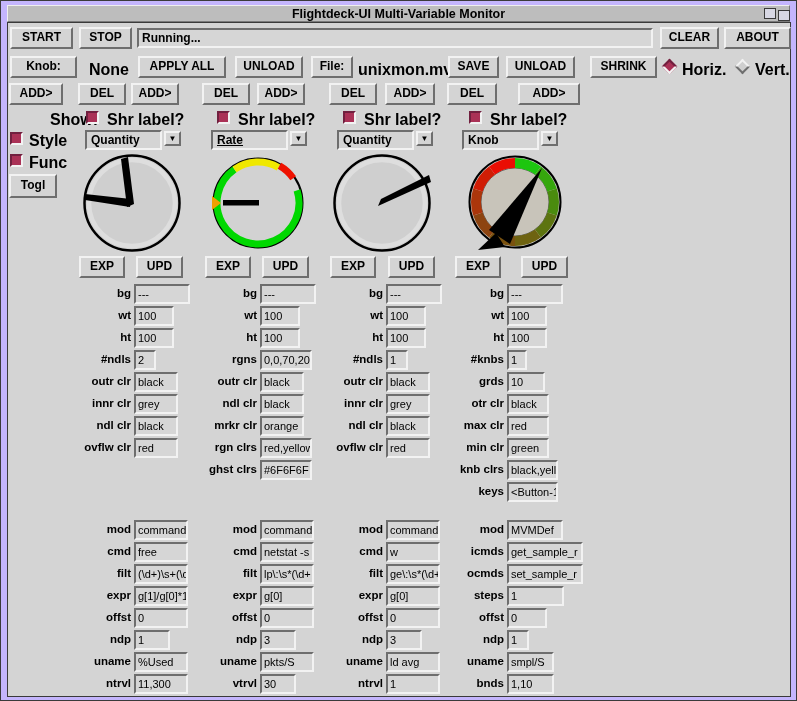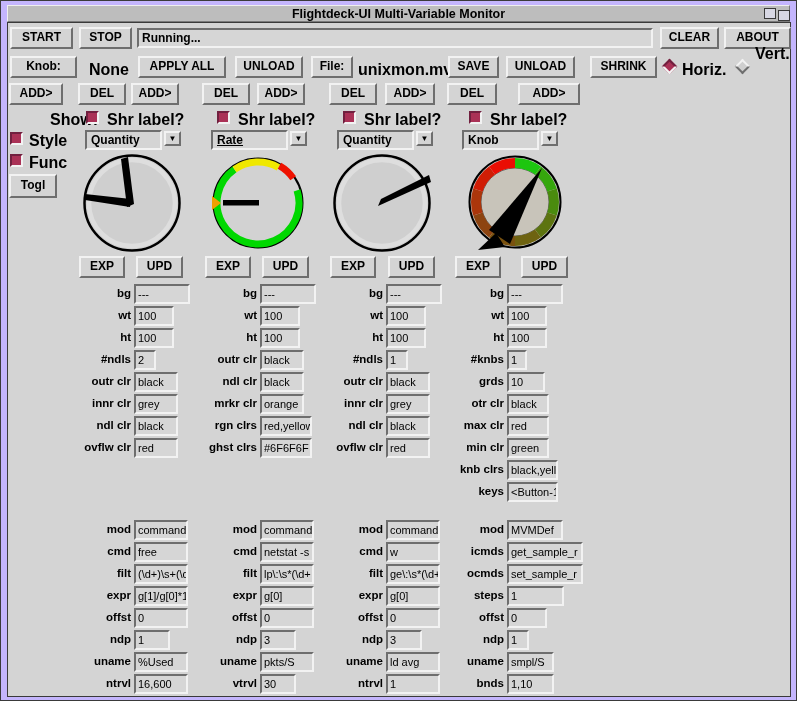--- a/index.html
+++ b/index.html
@@ -61,21 +61,21 @@
   <div class="btn" style="left:137px;top:55px;width:88px;">APPLY ALL</div>
   <div class="btn" style="left:234px;top:55px;width:68px;">UNLOAD</div>
   <div class="btn" style="left:310px;top:55px;width:42px;">File:</div>
   <div class="lbl" style="left:357px;top:60px;width:88px;">unixmon.mvm</div>
   <div class="btn" style="left:447px;top:55px;width:51px;">SAVE</div>
   <div class="btn" style="left:505px;top:55px;width:69px;">UNLOAD</div>
   <div class="btn" style="left:589px;top:55px;width:67px;">SHRINK</div>
   <div class="dia sel" style="left:663px;top:60px;"></div>
   <div class="lbl" style="left:681px;top:60px;">Horiz.</div>
   <div class="dia unsel" style="left:736px;top:60px;"></div>
-  <div class="lbl" style="left:754px;top:44px;">Vert.</div>
+  <div class="lbl" style="left:754px;top:60px;">Vert.</div>
 
   <div class="btn" style="left:8px;top:82px;width:54px;">ADD&gt;</div>
   <div class="btn" style="left:77px;top:82px;width:48px;">DEL</div>
   <div class="btn" style="left:130px;top:82px;width:48px;">ADD&gt;</div>
   <div class="btn" style="left:201px;top:82px;width:48px;">DEL</div>
   <div class="btn" style="left:256px;top:82px;width:48px;">ADD&gt;</div>
   <div class="btn" style="left:328px;top:82px;width:48px;">DEL</div>
   <div class="btn" style="left:384px;top:82px;width:50px;">ADD&gt;</div>
   <div class="btn" style="left:446px;top:82px;width:50px;">DEL</div>
   <div class="btn" style="left:517px;top:82px;width:62px;">ADD&gt;</div>
@@ -193,20 +193,24 @@
       </div>
       <div class="prow">
         <span class="plabel">wt</span>
         <span class="pfield" style="width: 40px;">100</span>
       </div>
       <div class="prow">
         <span class="plabel">ht</span>
         <span class="pfield" style="width: 40px;">100</span>
       </div>
       <div class="prow">
+        <span class="plabel">rgns</span>
+        <span class="pfield" style="width: 52px;">0,0,70,20</span>
+      </div>
+      <div class="prow">
         <span class="plabel">outr clr</span>
         <span class="pfield" style="width: 44px;">black</span>
       </div>
       <div class="prow">
         <span class="plabel">ndl clr</span>
         <span class="pfield" style="width: 44px;">black</span>
       </div>
       <div class="prow">
         <span class="plabel">mrkr clr</span>
         <span class="pfield" style="width: 44px;">orange</span>
@@ -320,21 +324,21 @@
       <div class="prow">
         <span class="plabel">ndp</span>
         <span class="pfield" style="width: 36px;">1</span>
       </div>
       <div class="prow">
         <span class="plabel">uname</span>
         <span class="pfield" style="width: 54px;">%Used</span>
       </div>
       <div class="prow">
         <span class="plabel">ntrvl</span>
-        <span class="pfield" style="width: 54px;">16,600</span>
+        <span class="pfield" style="width: 54px;">11,300</span>
       </div>
     </div>
   <div class="pcol" style="left:184px;top:519px;">
       <div class="prow">
         <span class="plabel">mod</span>
         <span class="pfield" style="width: 54px;">command</span>
       </div>
       <div class="prow">
         <span class="plabel">cmd</span>
         <span class="pfield" style="width: 54px;">netstat -s</span>

